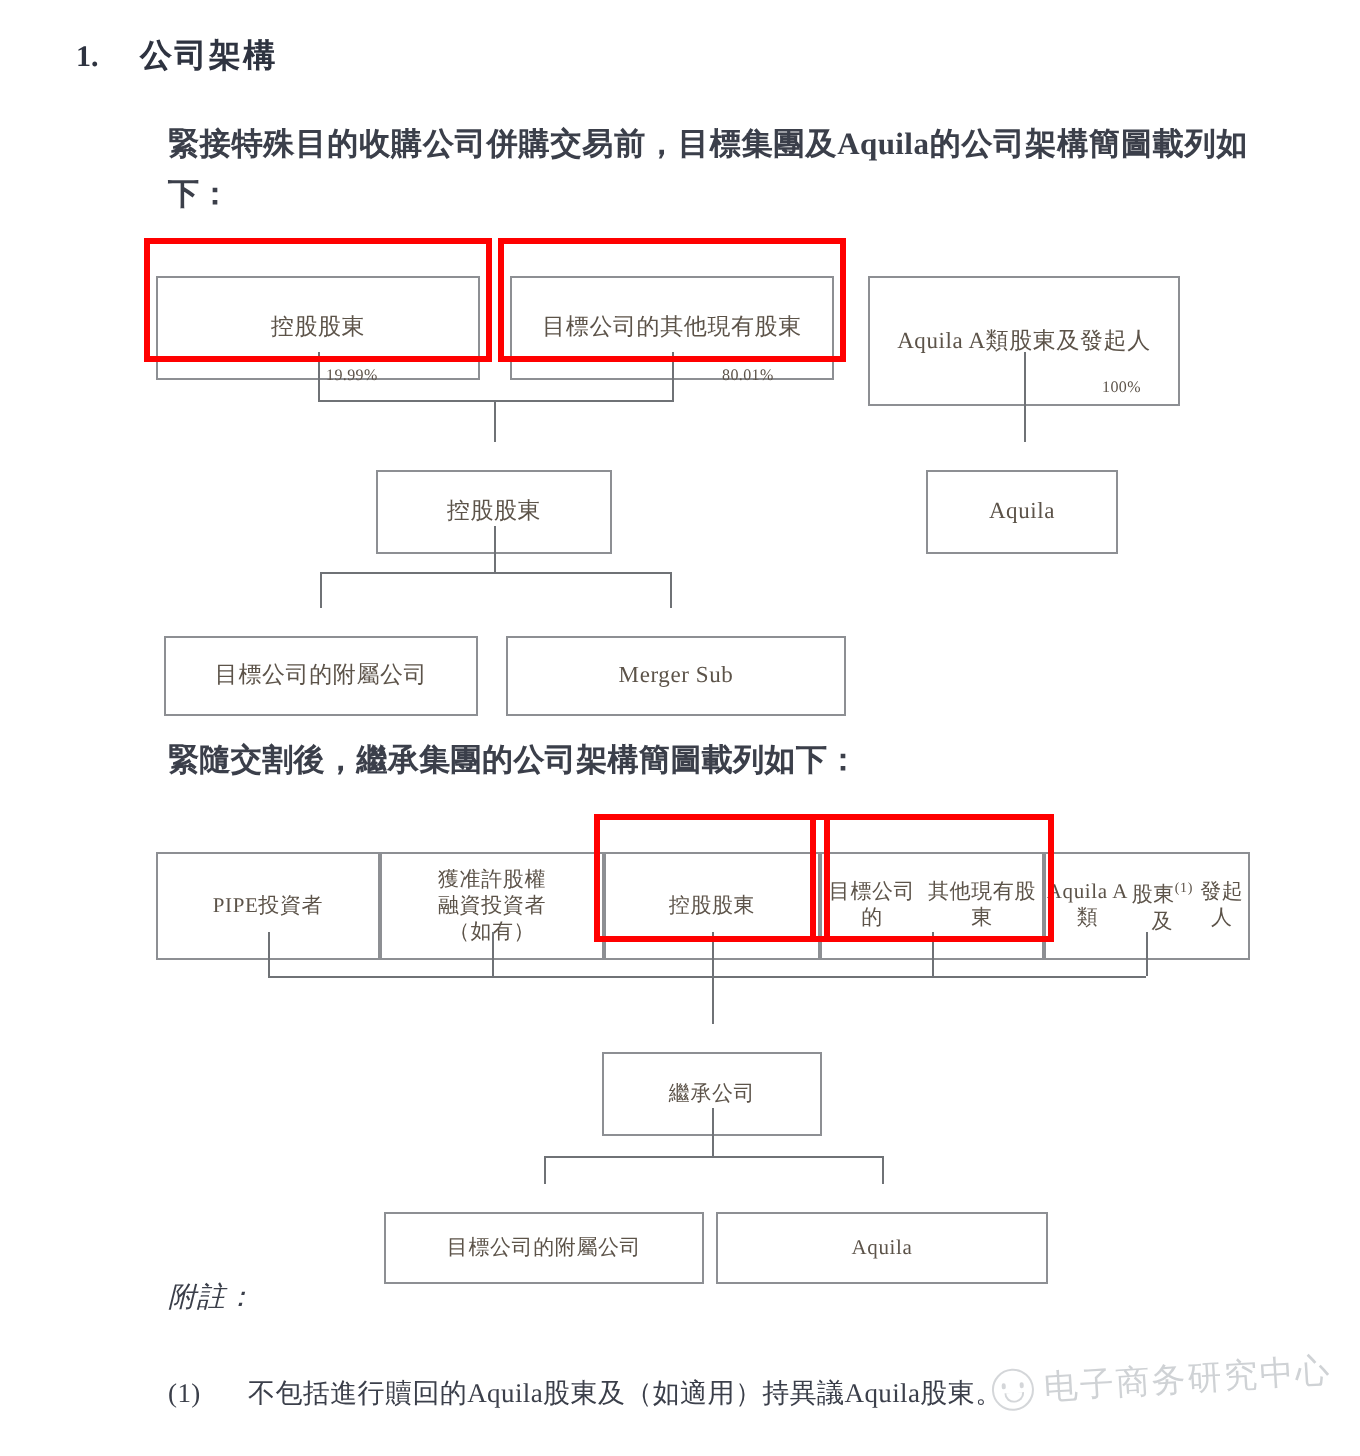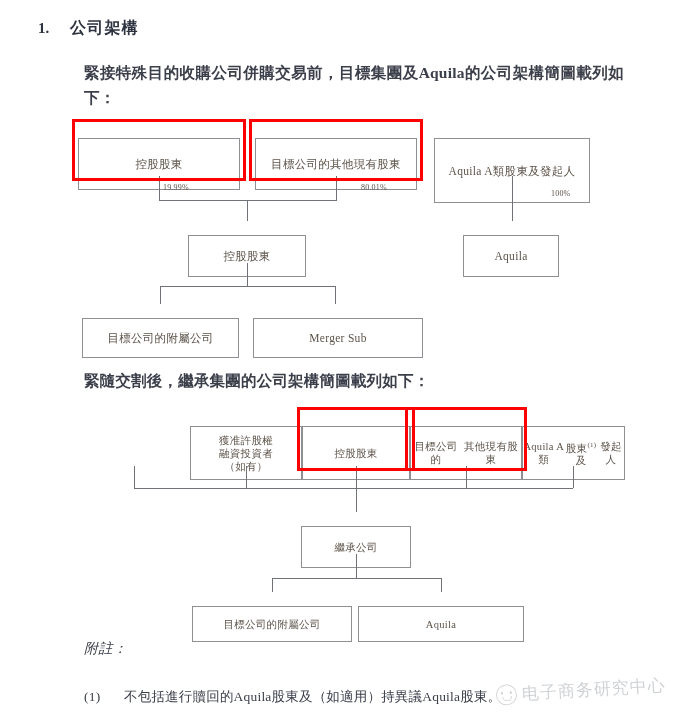--- a/index.html
+++ b/index.html
@@ -220,20 +220,21 @@
 
     <div class="node" style="left:82px; top:304px; width:157px; height:40px;">目標公司的附屬公司</div>
 
     <div class="node" style="left:253px; top:304px; width:170px; height:40px;">Merger Sub</div>
   </div>
 
   <div class="para" id="para2">緊隨交割後，繼承集團的公司架構簡圖載列如下：</div>
 
   <div class="diagram">
 
+    <div class="node sm" style="left:78px; top:412px; width:112px; height:54px;">PIPE投資者</div>
 
     <div class="node sm" style="left:190px; top:412px; width:112px; height:54px; flex-direction:column;">
       <span>獲准許股權</span>
       <span>融資投資者</span>
       <span>（如有）</span>
     </div>
 
     <div class="node sm" style="left:302px; top:412px; width:108px; height:54px;">控股股東</div>
 
     <div class="node sm" style="left:410px; top:412px; width:112px; height:54px; flex-direction:row;">

